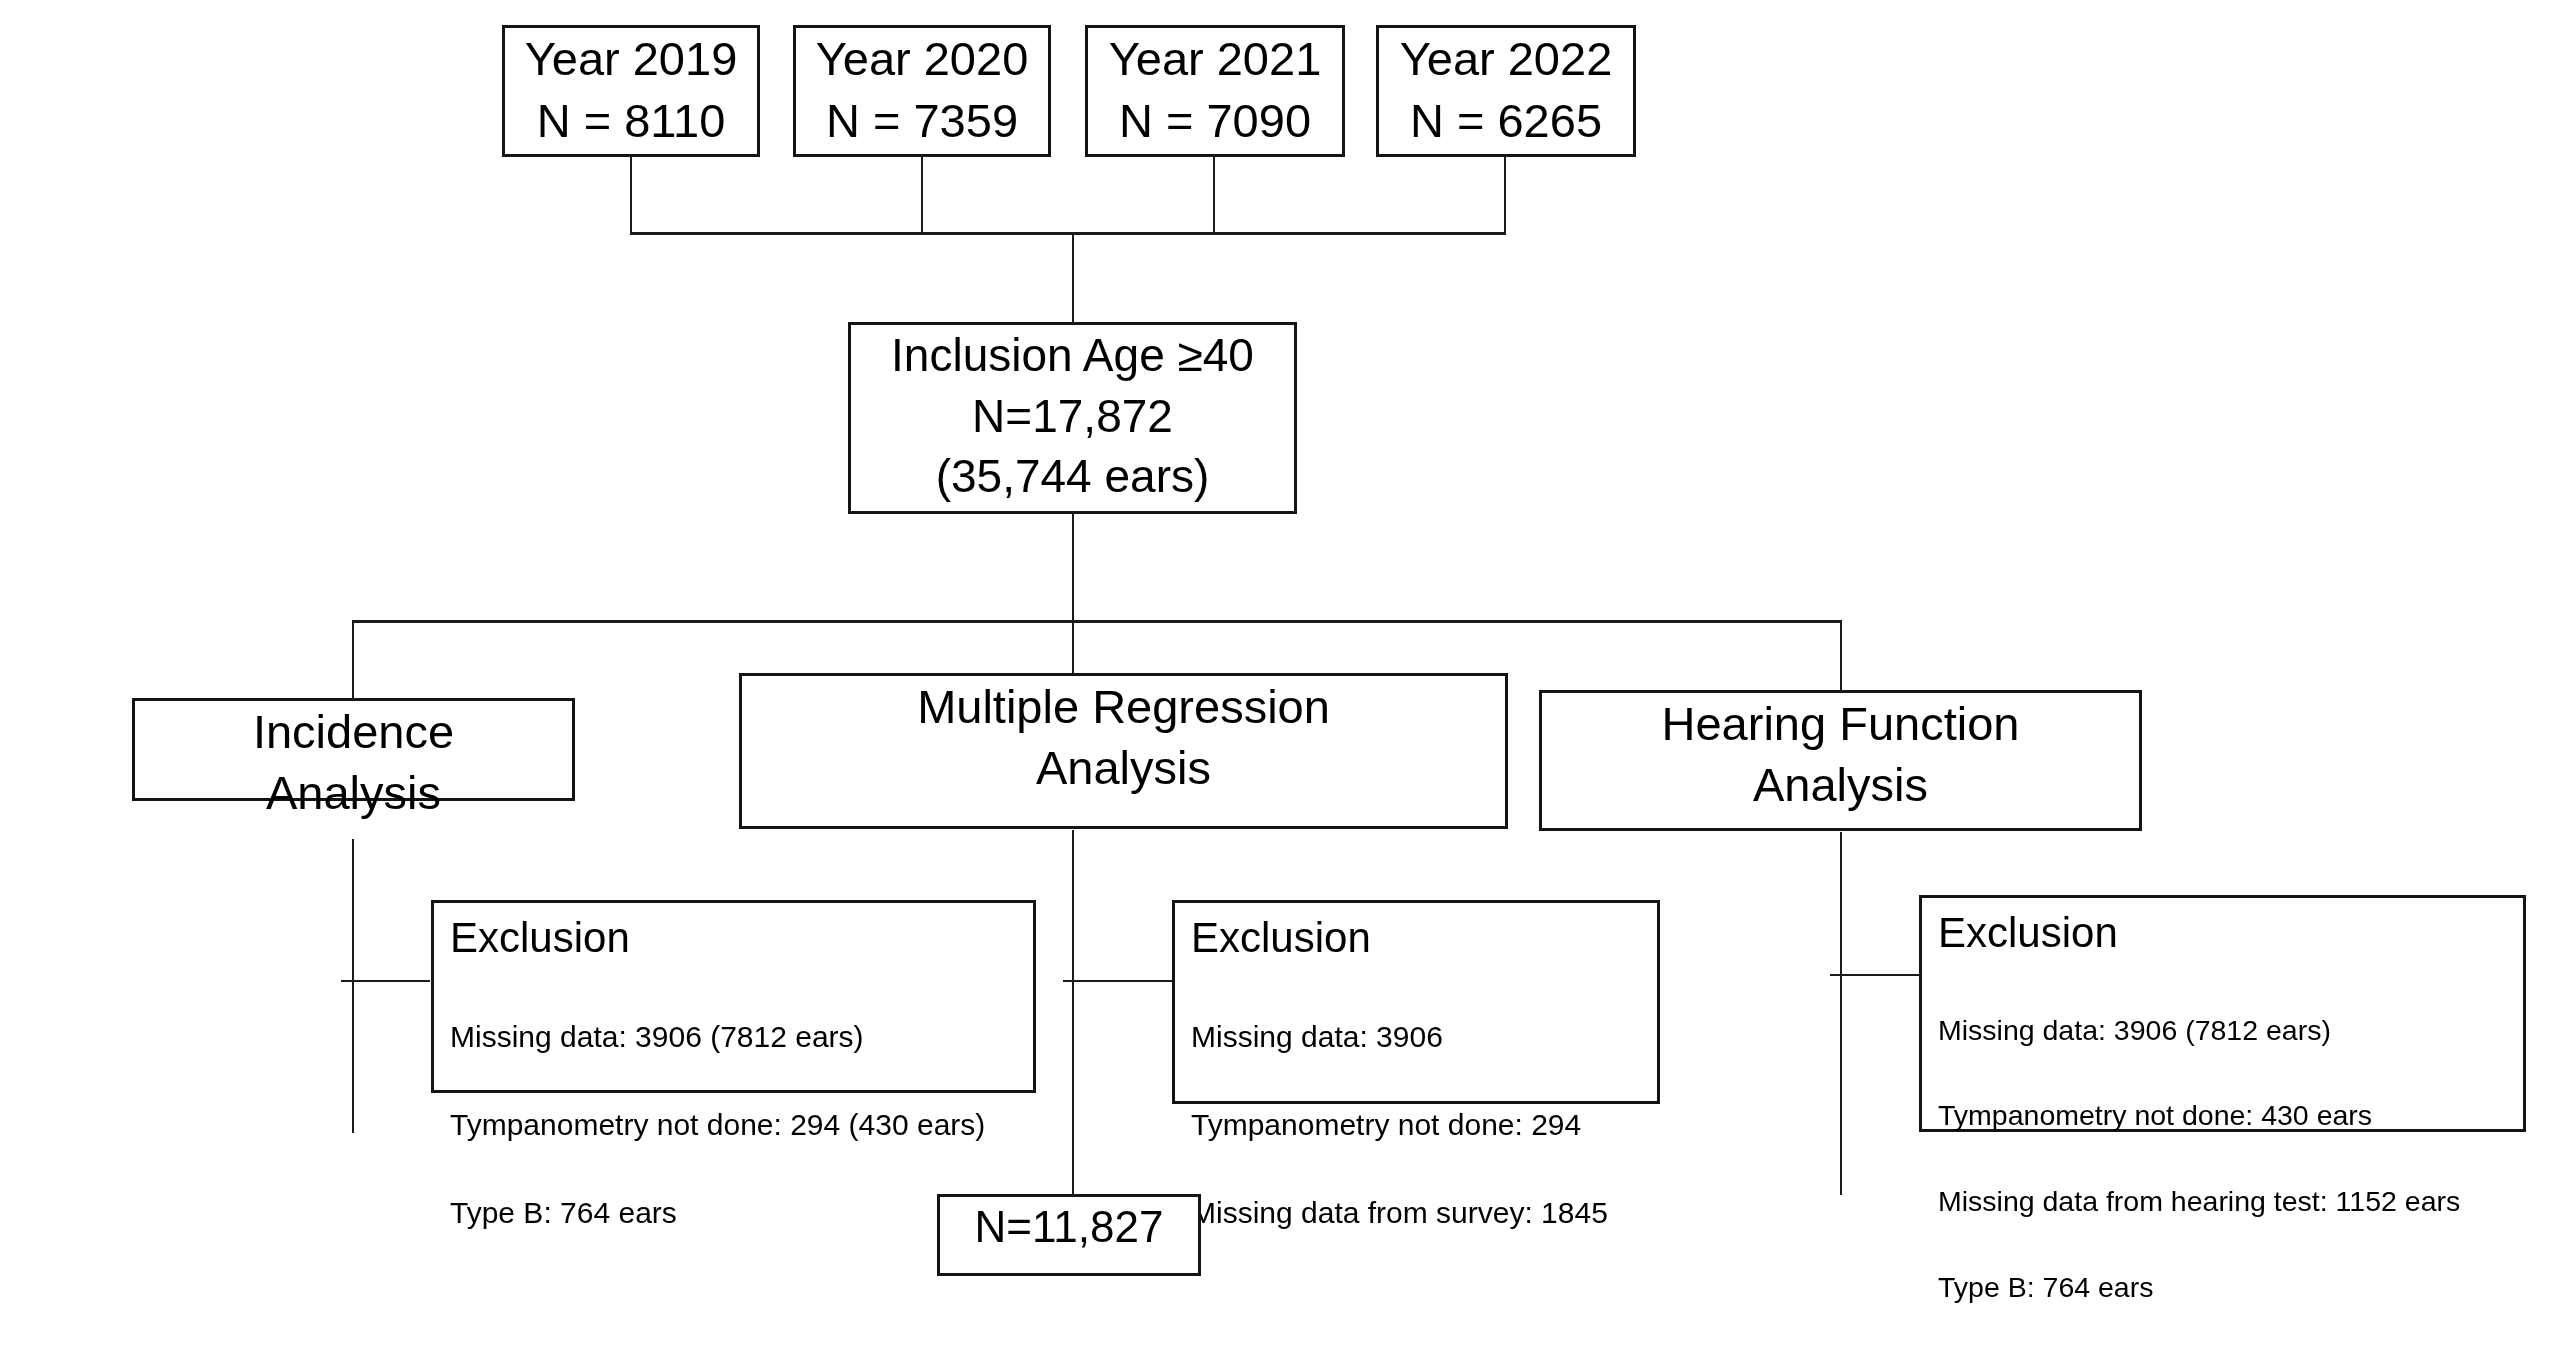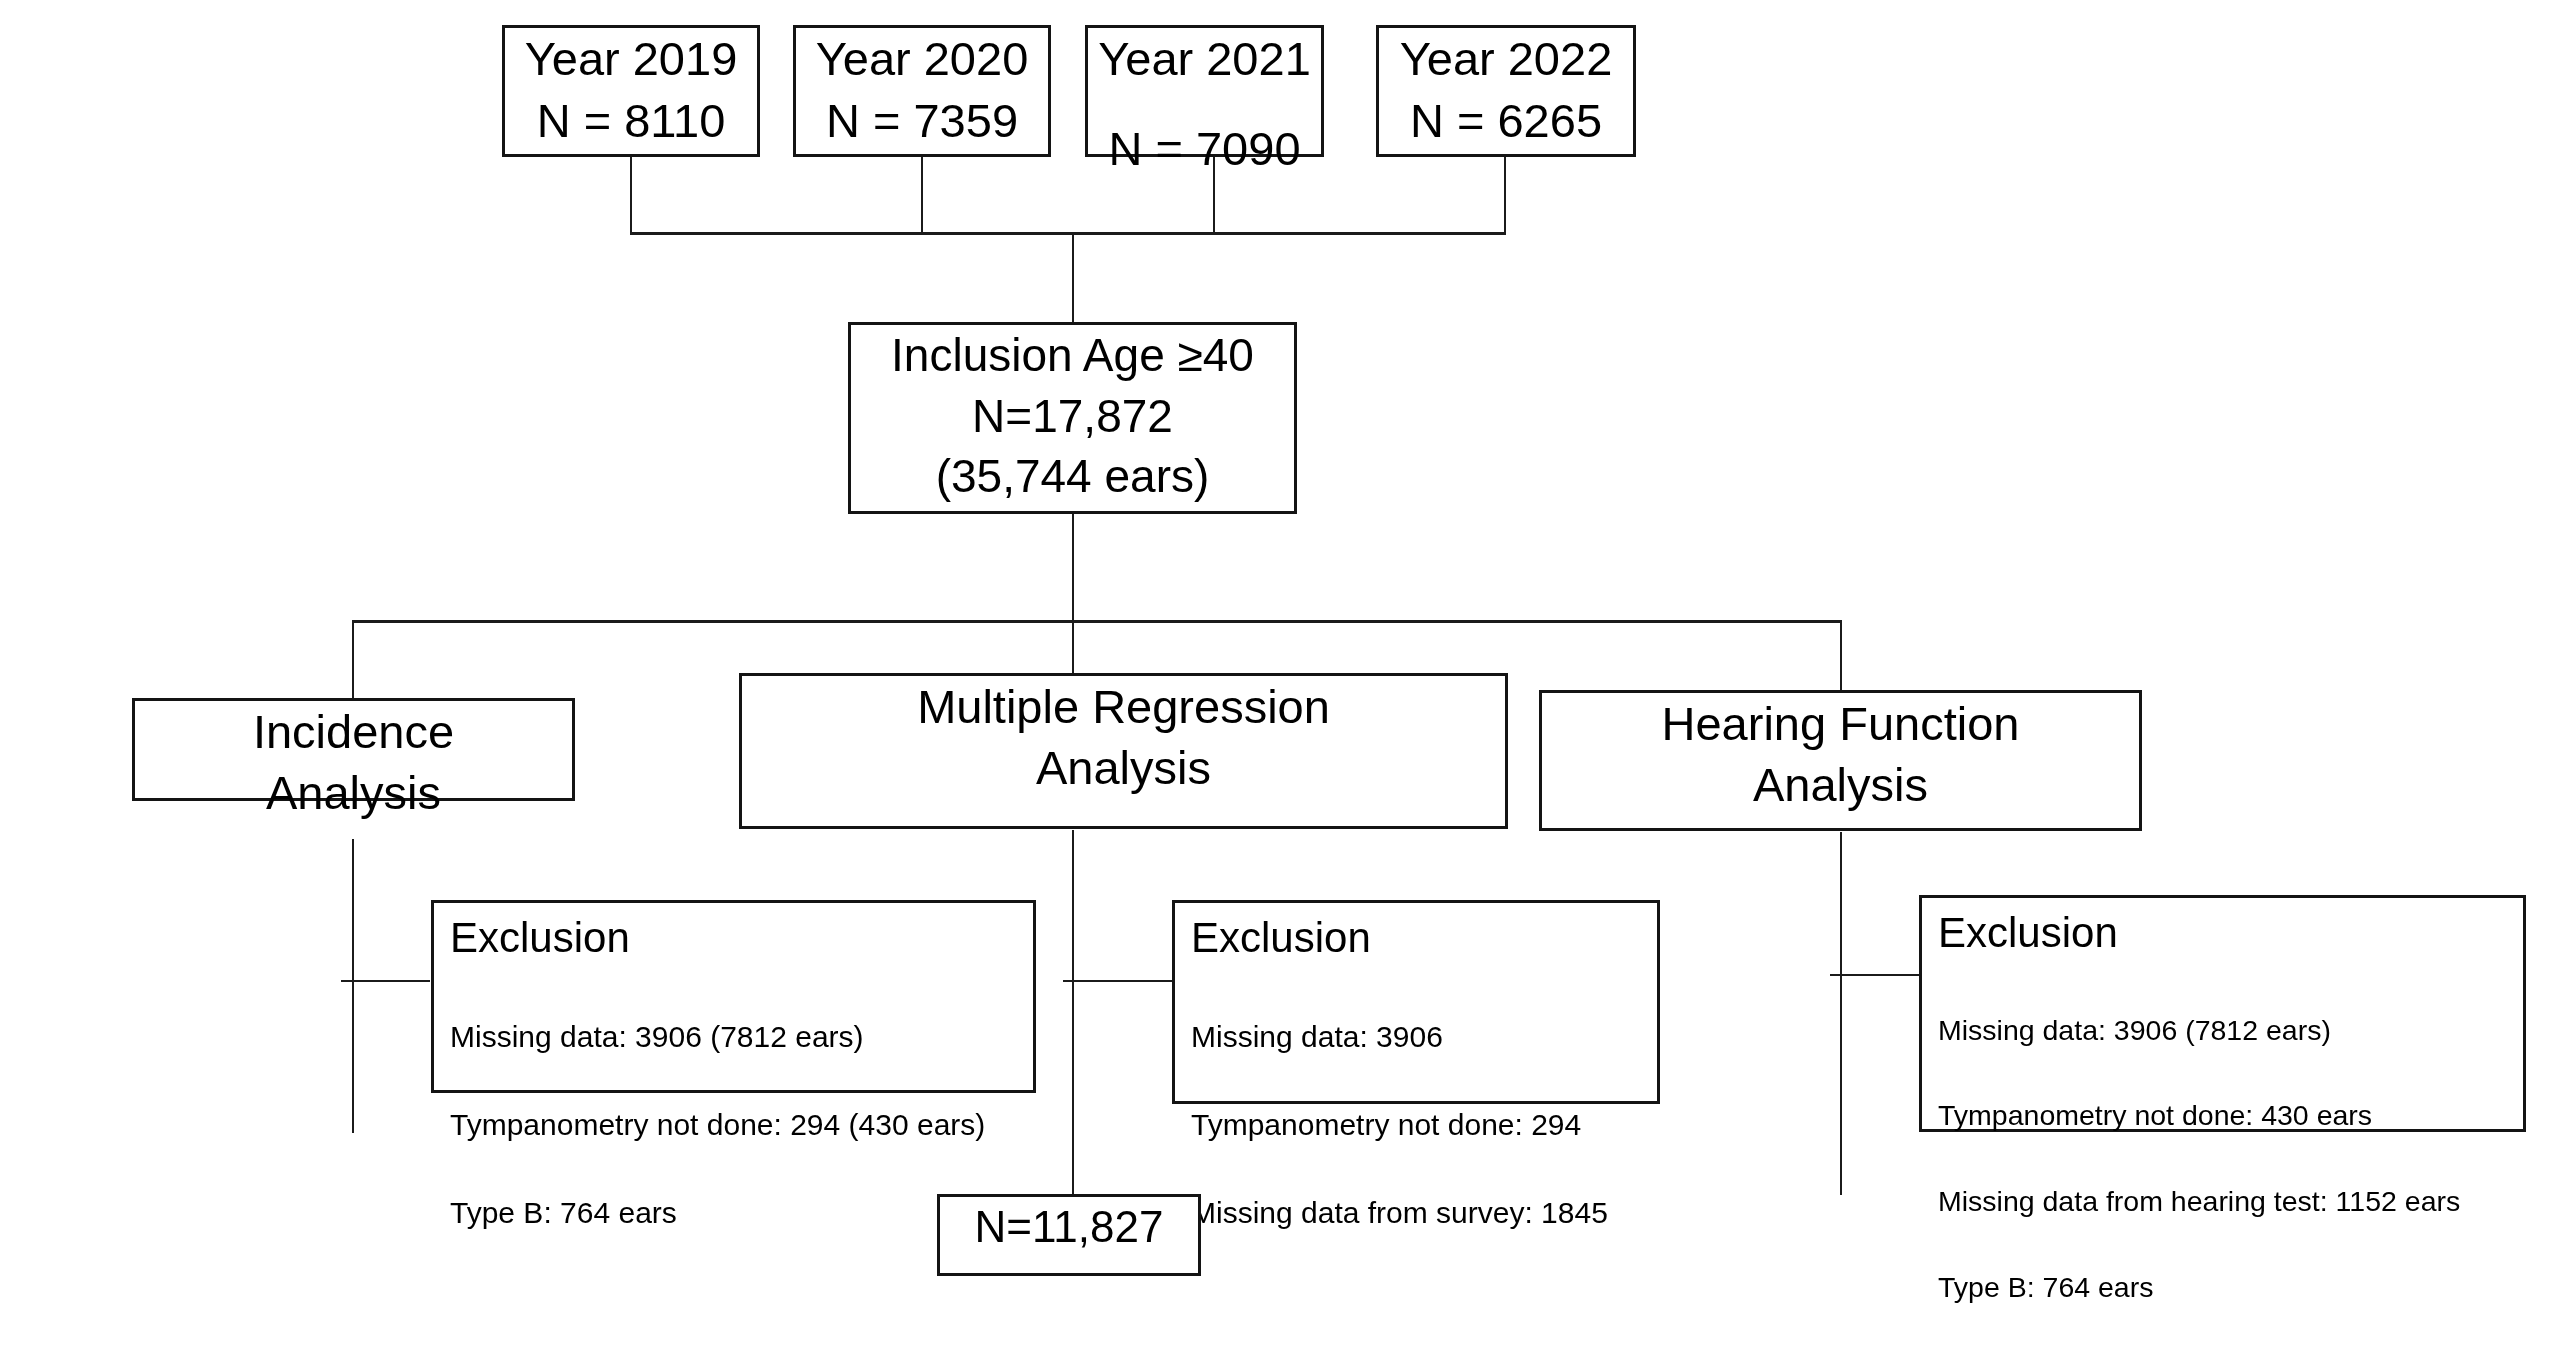--- a/index.html
+++ b/index.html
@@ -68,21 +68,21 @@
   <div class="line" style="left:1830px; top:974px; width:89px; height:2.4px;"></div>
 
   <div class="box year" style="left:502px; top:25px; width:258px; height:132px;">
     <div>Year 2019</div>
     <div>N = 8110</div>
   </div>
   <div class="box year" style="left:793px; top:25px; width:258px; height:132px;">
     <div>Year 2020</div>
     <div>N = 7359</div>
   </div>
-  <div class="box year" style="left:1085px; top:25px; width:239px; height:132px;gap:28px;">
+  <div class="box year" style="left:1085px; top:25px; width:260px; height:132px;">
     <div>Year 2021</div>
     <div>N = 7090</div>
   </div>
   <div class="box year" style="left:1376px; top:25px; width:260px; height:132px;">
     <div>Year 2022</div>
     <div>N = 6265</div>
   </div>
 
   <div class="box inclusion" style="left:848px; top:322px; width:449px; height:192px;">
     <div>Inclusion Age ≥40</div>

